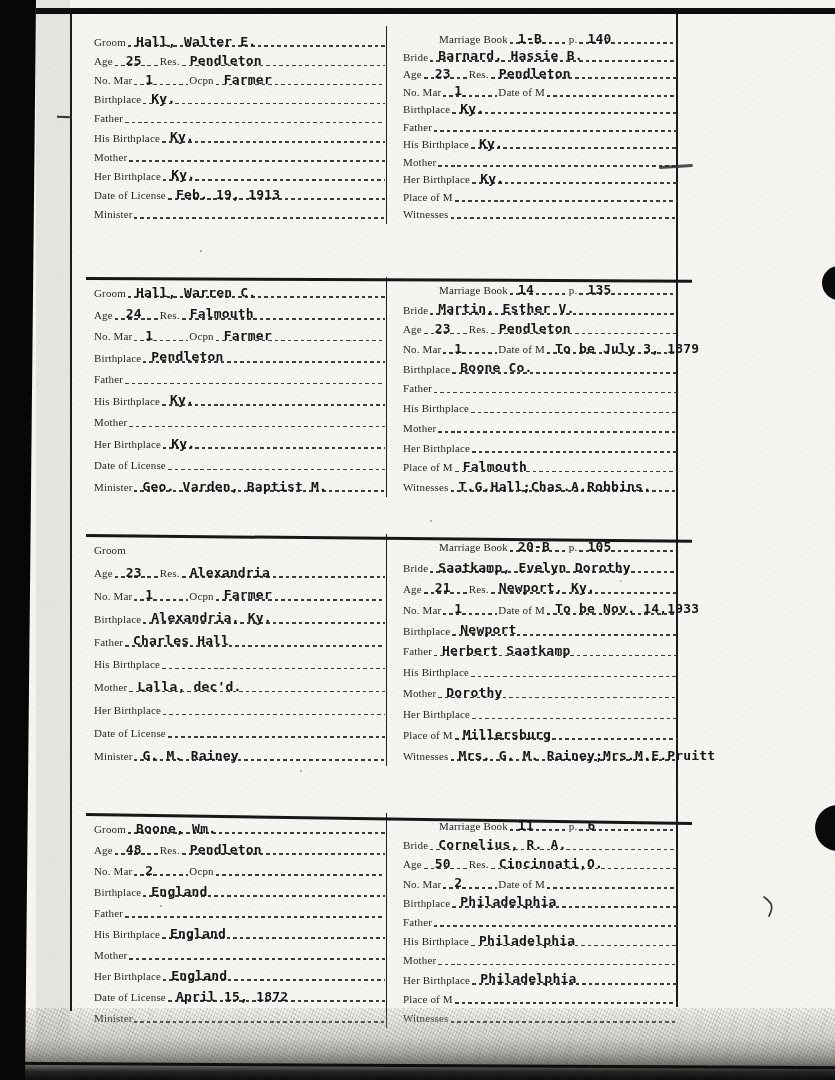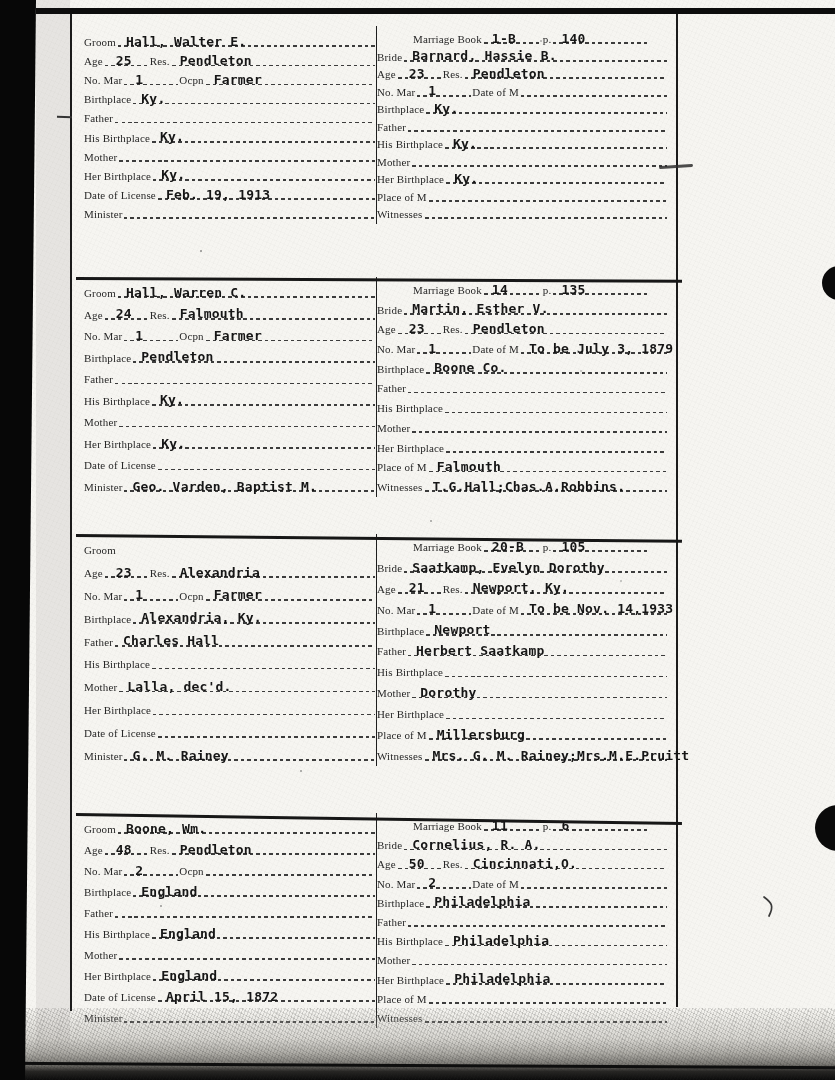--- a/index.html
+++ b/index.html
@@ -11,34 +11,34 @@
       repeating-linear-gradient(23deg,rgba(70,70,66,.02) 0 1px,transparent 1px 5px);}
   .margin-strip{position:absolute;left:36px;top:0;width:34px;height:1080px;
     background:rgba(148,146,140,.16);}
   .black-band{position:absolute;left:0;top:0;width:40px;height:1080px;background:#070707;
     clip-path:polygon(0 0,36px 0,25px 100%,0 100%);z-index:6;}
   .top-rule{position:absolute;left:36px;top:8px;width:799px;height:6px;background:#0d0d0d;z-index:3;}
   .page-left-rule{position:absolute;left:70px;top:11px;width:2px;height:1000px;background:#1b1b1b;}
   .cards-right-rule{position:absolute;left:676px;top:11px;width:2px;height:996px;background:#1b1b1b;}
 
   #cards{position:absolute;left:82px;top:0;width:596px;height:1080px;}
-  .card{position:absolute;left:0;width:596px;display:flex;}
+  .card{position:absolute;left:10px;width:596px;display:flex;}
   .card:nth-of-type(1){top:26px;height:198px;}
   .card:nth-of-type(2){top:277px;height:220px;}
   .card:nth-of-type(3){top:534px;height:232px;}
   .card:nth-of-type(4){top:813px;height:215px;}
   .card:not(:first-of-type)::before{content:'';position:absolute;top:0;left:-6px;right:-4px;
     height:2.6px;background:#171717;transform-origin:left center;}
   .card:nth-of-type(2)::before{transform:rotate(0.25deg);}
   .card:nth-of-type(3)::before{transform:rotate(0.55deg);}
   .card:nth-of-type(4)::before{transform:rotate(0.85deg);}
 
   .col{display:flex;flex-direction:column;justify-content:space-between;}
   .col.left{flex:0 0 292px;padding:8px 0 4px 2px;}
-  .col.right{flex:1;border-left:1.8px solid #1e1e1e;padding:5px 10px 4px 0;}
+  .col.right{flex:1;border-left:1.8px solid #1e1e1e;padding:5px 10px 4px 16px;}
 
   .row{display:flex;align-items:flex-end;height:14px;position:relative;}
   .row.head{padding-left:36px;}
   .lbl{font-family:"Liberation Serif",serif;font-size:11px;line-height:1;color:#272727;
     white-space:nowrap;letter-spacing:.15px;padding-right:1px;}
   .fill{position:relative;flex:1 1 auto;height:100%;}
   .fill::after{content:'';position:absolute;left:1px;right:1px;bottom:1px;height:1.6px;
     background-image:repeating-linear-gradient(90deg,#3c3c3c 0 3.5px,transparent 3.5px 6.5px);}
   .fill.f-age{flex:0 0 46px;}
   .fill.f-mar{flex:0 0 56px;}

